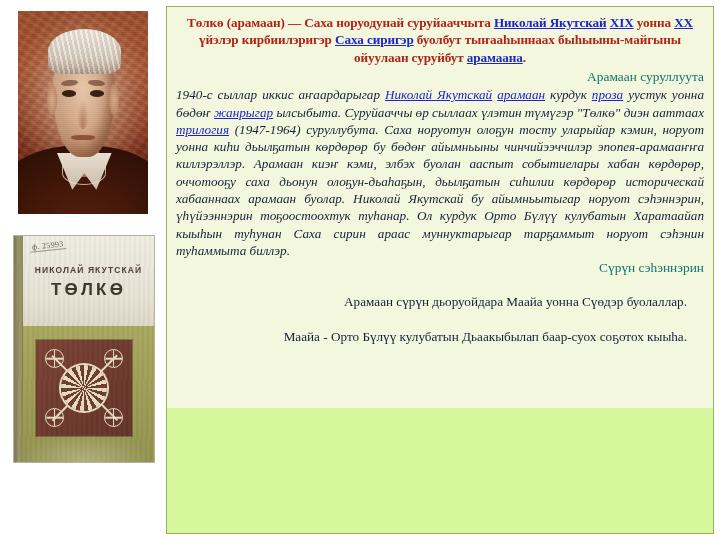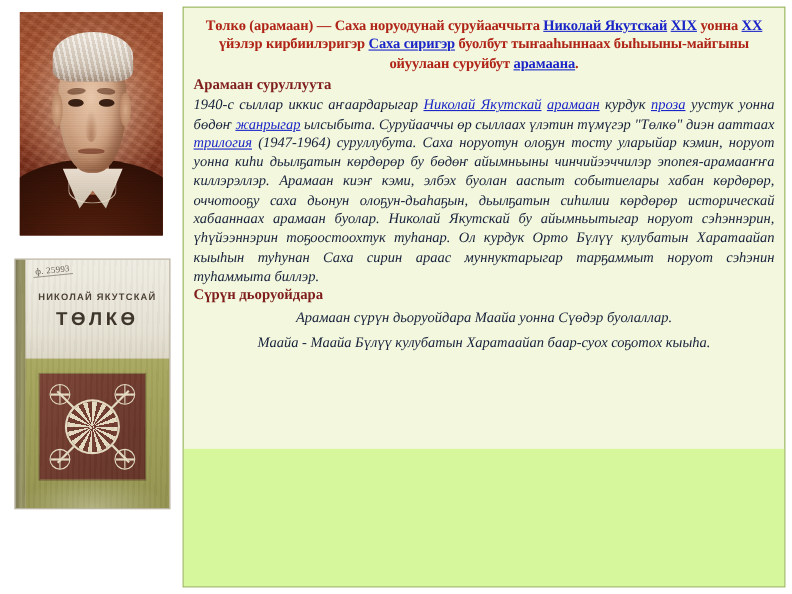--- a/index.html
+++ b/index.html
@@ -234,43 +234,42 @@
     font-size:13.2px;
     line-height:17.4px;
     text-align:center;
     letter-spacing:-.1px;
   }
   .lede a{color:#1b25c8;text-decoration:underline;}
 
   h2.sec{
     margin:1px 0 1px 0;
     font-size:13.4px;
-    font-weight:bold;
-    color:#7f1d1d;
+    font-weight:normal;
+    color:#0f766e;
     line-height:16px;
-    text-align:left;
+    text-align:right;
   }
   p.body{
     margin:0;
     font-size:13.2px;
     line-height:17.3px;
     color:#16203a;
     text-align:justify;
     text-justify:inter-word;
     hyphens:manual;
     font-style:italic;
   }
   p.body a{color:#1b25c8;text-decoration:underline;}
   p.plain{
-    margin:4px;
+    margin:17px;
     font-size:13.2px;
     line-height:17.6px;
     color:#16203a;
-    text-align:center;
-    font-style:italic;
+    text-align:right;
   }
   .gap{height:1px;}
 </style>
 </head>
 <body>
 
 <div class="slide">
 
   <div class="left-col">
 
@@ -319,21 +318,21 @@
   <div class="content-box">
     <div class="lower-bg"></div>
 
     <div class="inner">
 
       <p class="lede">Төлкө (арамаан) — Саха норуодунай суруйааччыта <a href="#">Николай Якутскай</a> <a href="#">XIX</a> уонна <a href="#">XX</a> үйэлэр кирбиилэригэр <a href="#">Саха сиригэр</a> буолбут тыҥааһыннаах быһыыны-майгыны ойуулаан суруйбут <a href="#">арамаана</a>.</p>
 
       <h2 class="sec">Арамаан суруллуута</h2>
       <p class="body">1940-с сыллар иккис аҥаардарыгар <a href="#">Николай Якутскай</a> <a href="#">арамаан</a> курдук <a href="#">проза</a> уустук уонна бөдөҥ <a href="#">жанрыгар</a> ылсыбыта. Суруйааччы өр сыллаах үлэтин түмүгэр "Төлкө" диэн ааттаах <a href="#">трилогия</a> (1947-1964) суруллубута. Саха норуотун олоҕун тосту уларыйар кэмин, норуот уонна киһи дьылҕатын көрдөрөр бу бөдөҥ айымньыны чинчийээччилэр эпопея-арамааҥҥа киллэрэллэр. Арамаан киэҥ кэми, элбэх буолан ааспыт событиелары хабан көрдөрөр, оччотооҕу саха дьонун олоҕун-дьаһаҕын, дьылҕатын сиһилии көрдөрөр историческай хабааннаах арамаан буолар. Николай Якутскай бу айымньытыгар норуот сэһэннэрин, үһүйээннэрин тоҕоостоохтук туһанар. Ол курдук Орто Бүлүү кулубатын Харатаайап кыыһын туһунан Саха сирин араас муннуктарыгар тарҕаммыт норуот сэһэнин туһаммыта биллэр.</p>
 
-      <h2 class="sec">Сүрүн дьоруойдара</h2>
+      <h2 class="sec">Сүрүн сэһэннэрин</h2>
       <p class="plain">Арамаан сүрүн дьоруойдара Маайа уонна Сүөдэр буолаллар.</p>
-      <p class="plain"> Маайа - Маайа Бүлүү кулубатын Харатаайап баар-суох соҕотох кыыһа.</p>
+      <p class="plain"> Маайа - Орто Бүлүү кулубатын Дьаакыбылап баар-суох соҕотох кыыһа.</p>
       <div class="gap"></div>
 
     </div>
   </div>
 
 </div>
 
 </body></html>

